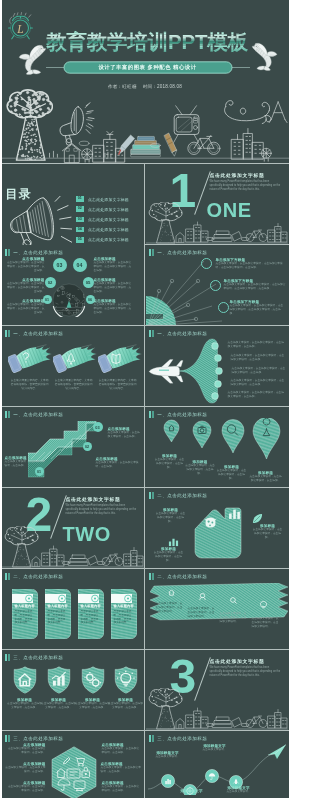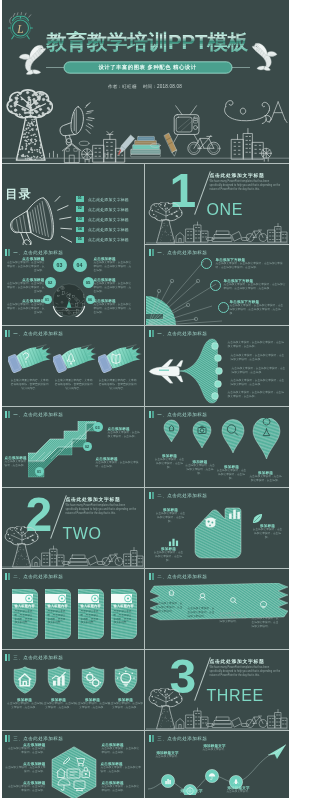--- a/index.html
+++ b/index.html
@@ -33,21 +33,21 @@
   .toc-list{position:absolute;left:74px;top:15px;width:68px;}
   .toc-item{display:flex;align-items:center;height:6px;margin-bottom:4.2px;}
   .toc-num{display:inline-block;width:8.5px;height:5.5px;line-height:5.5px;text-align:center;background:#5fc9b2;
      color:#1f403b;font-size:3.6px;font-weight:bold;margin-right:4px;}
   .toc-lbl{font-size:3.9px;color:#a9d9d0;letter-spacing:.2px;white-space:nowrap;}
 
   
   .sec-num{position:absolute;font-family:"Liberation Sans",sans-serif;font-weight:bold;color:#7fd8c4;
      font-size:48px;line-height:48px;letter-spacing:-1px;}
   .sec-slash{position:absolute;width:1px;background:#b9c9c6;transform:rotate(20deg);transform-origin:center;}
-  .sec-word{position:absolute;font-weight:normal;color:#7fd8c4;font-size:16px;line-height:20px;letter-spacing:0.6px;}
+  .sec-word{position:absolute;font-weight:bold;color:#7fd8c4;font-size:20px;line-height:20px;letter-spacing:0.6px;}
   .sec-head{position:absolute;font-size:4.8px;font-weight:bold;color:#d4efe8;letter-spacing:.7px;white-space:nowrap;}
   .sec-body{position:absolute;font-size:2.6px;color:#93a6a3;line-height:1.6;}
   .sec-art{position:absolute;left:0;bottom:0;width:142px;height:42px;}
 
   
   .shead{position:absolute;left:3px;top:4px;display:flex;align-items:center;}
   .shead .b1{width:2.6px;height:7px;background:#6fd0bd;margin-right:1.2px;}
   .shead .b2{width:1.5px;height:7px;background:#4e9e8d;margin-right:3.5px;}
   .shead .txt{font-size:4.5px;color:#a8ddd2;letter-spacing:.5px;white-space:nowrap;}
   
@@ -1596,21 +1596,20 @@
       <div class="blk-t">添加标题</div>
       <div class="blk-b">点击添加文字说明，点击添加文字说明，点击添加。</div>
     </div>
   </div>
 
   <div class="slide c1" style="top:487px">
     <div class="sec-num" style="left:24px;top:3px">3</div>
     <div class="sec-slash" style="left:56px;top:6px;height:46px"></div>
     <div class="sec-head" style="left:64px;top:8px">点击此处添加文字标题</div>
     <div class="sec-body" style="left:64px;top:16px;width:72px">We have many PowerPoint templates that has been specifically designed to help you and that is depending on the nature of PowerPoint for the day that is this.</div>
-    <div class="sec-word" style="left:61px;top:36px">THREE</div>
     <svg class="sec-art" viewBox="0 0 142 42">
       <defs>
         <clipPath id="sc-cl">
               <path d="M8 15 C2 14 0.5 9 4 6 C3 2 7.5 -0.5 12 1 C14.5 -2 20.5 -2 23 1 C27.5 -1 33 2 32.5 6 C36.5 8 36 14 30.5 15 C28 18 22 18.5 19 16.5 C16 18.5 10 18.5 8 15 Z"></path>
             </clipPath>
         <clipPath id="sc-tr">
               <path d="M15.5 17 C14.5 23 12 31 9.5 40 L28 40 C25.5 31 23 23 22 17 Z"></path>
             </clipPath>
       </defs>
       <g fill="none" stroke="#cbd6d4" stroke-width="0.55" stroke-linejoin="round" stroke-linecap="round" opacity=".9">

